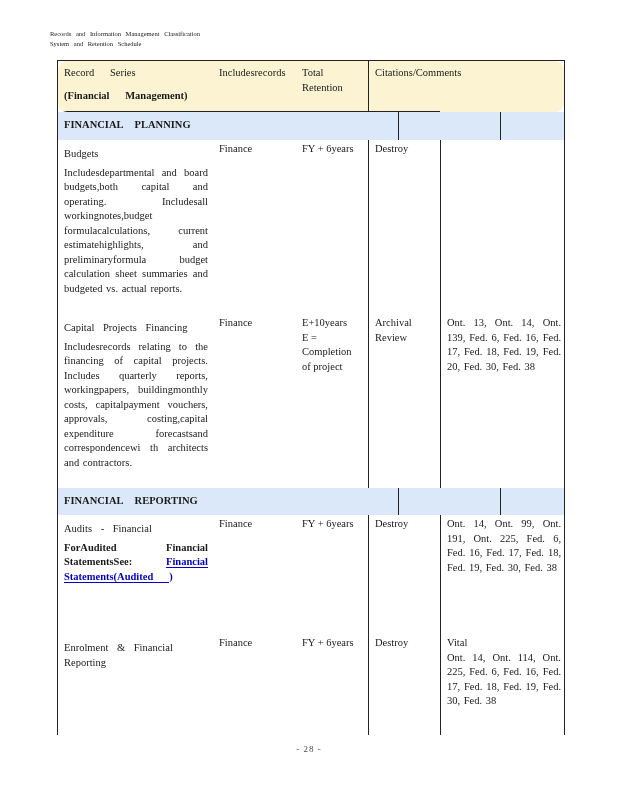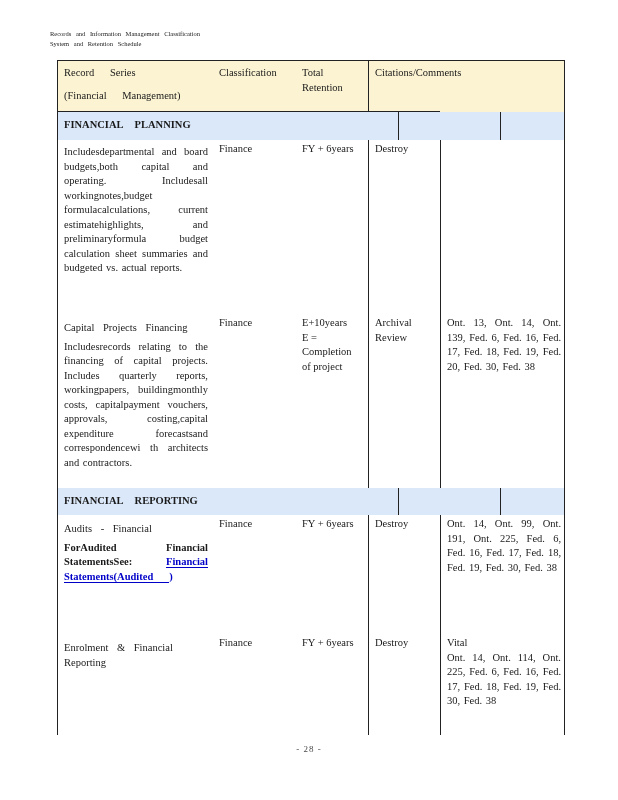--- a/index.html
+++ b/index.html
@@ -40,24 +40,24 @@
   }
   .trow {
     display: grid;
     grid-template-columns: 155px 83px 72px 72px 126px;
     overflow: hidden;
   }
   .trow.span3 { grid-template-columns: 310px 72px 126px; gap: 30px; }
   .cell { padding: 5px 5px 0 6px; }
   .bl { border-left: 1px solid #222; }
   
-  .header-row { background: #FBF3D2; height: 51px; }
+  .header-row { background: #FBF3D2; height: 51px; border-radius: 9px; }
   .header-row .cell { border-bottom: 1px solid #222; height: 51px; }
   .hc1 .hline { display: block; word-spacing: 13px; }
-  .hc1 .hline2 { margin-top: 8px; }
+  .hc1 .hline2 { margin-top: 8px; font-weight: bold; }
   .pre { white-space: pre-line; }
   
   .section-row { background: #DBE8F9; height: 28px; }
   .section-title {
     font-weight: bold;
     word-spacing: 9px;
     padding-top: 6px;
   }
   
   .r-budgets   { height: 174px; }
@@ -114,34 +114,35 @@
     <span class="line2">System and Retention Schedule</span>
   </div>
 
   <div id="schedule-table">
 
     <div class="trow header-row">
       <div class="cell hc1">
         <span class="hline">Record Series</span>
         <span class="hline hline2">(Financial Management)</span>
       </div>
-      <div class="cell">Classification</div>
+      <div class="cell">Includesrecords</div>
       <div class="cell pre">Total
 Retention</div>
       <div class="cell bl">Citations/Comments</div>
     </div>
 
     <div class="trow span3 section-row">
       <div class="cell section-title">FINANCIAL PLANNING</div>
       <div class="cell bl"></div>
       <div class="cell bl"></div>
     </div>
 
     <div class="trow r-budgets">
       <div class="cell">
+        <div class="rec-title">Budgets</div>
         <div class="rec-desc">Includesdepartmental and board budgets,both capital and operating. Includesall workingnotes,budget formulacalculations, current estimatehighlights, and preliminaryformula budget calculation sheet summaries and budgeted vs. actual reports.</div>
       </div>
       <div class="cell plain">Finance</div>
       <div class="cell plain pre">FY + 6years</div>
       <div class="cell plain bl">Destroy</div>
       <div class="cell plain bl citations"></div>
     </div>
 
     <div class="trow r-capital">
       <div class="cell">

